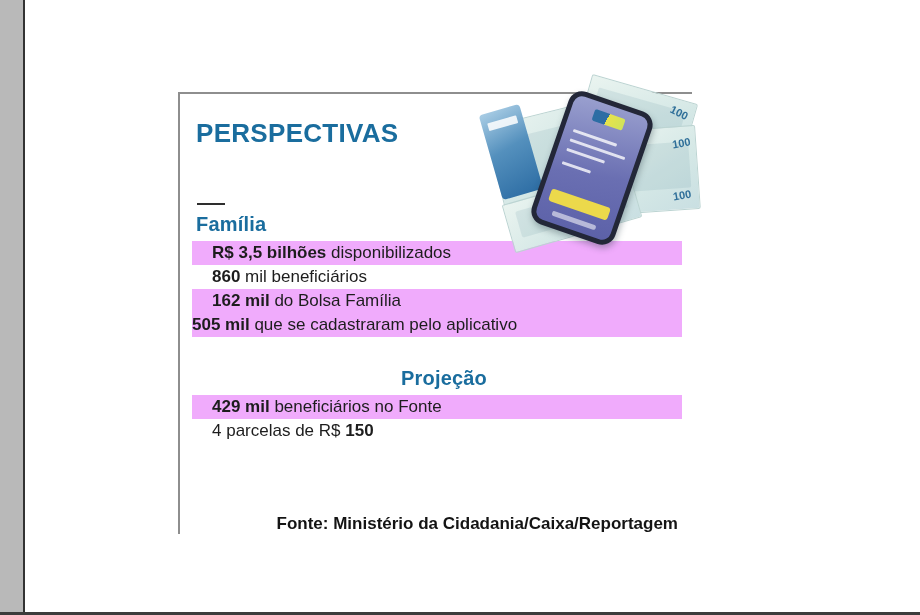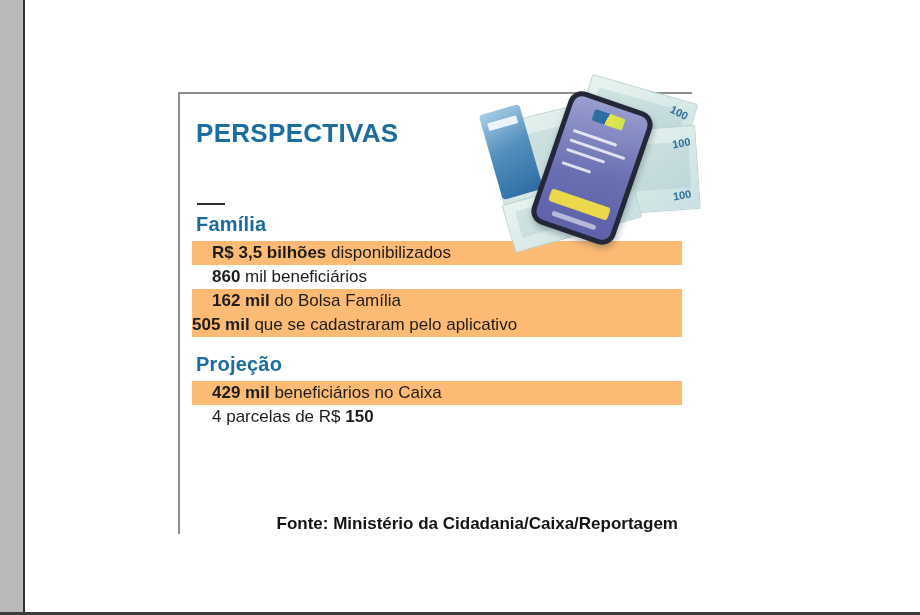--- a/index.html
+++ b/index.html
@@ -24,26 +24,26 @@
     position:absolute;left:16px;top:62px;font-size:20px;line-height:24px;
     font-weight:bold;color:#141414;white-space:nowrap;
   }
   .divider{position:absolute;left:17px;top:109px;width:28px;height:2px;background:#2e2e2e;}
 
   #sections{position:absolute;left:0;top:119px;width:512px;}
   .section-heading{
     font-size:20px;line-height:22px;font-weight:bold;color:#1a6d9e;
     margin:0 0 6px 16px;letter-spacing:0.2px;
   }
-  .rows + .section-heading{margin-top:16px;}
+  .rows + .section-heading{margin-top:30px;text-align:center;}
   .row{
     width:490px;margin-left:12px;height:24px;line-height:24px;
     font-size:17px;color:#1d1d1d;white-space:nowrap;box-sizing:border-box;
   }
-  .row.shaded{background:#fdba74;}
+  .row.shaded{background:#f0abfc;}
   .row.indent{padding-left:20px;}
   .row .b{font-weight:bold;}
 
   .source{
     position:absolute;right:14px;top:420px;font-size:17px;font-weight:bold;
     color:#141414;white-space:nowrap;
   }
 
   
   .illo{position:absolute;left:490px;top:92px;width:212px;height:150px;}
@@ -107,21 +107,21 @@
   <div id="sections">
       <div class="section-heading">Família</div>
       <div class="rows">
         <div class="row shaded indent"><span class="b">R$ 3,5 bilhões</span><span> disponibilizados</span></div>
         <div class="row indent"><span class="b">860</span><span> mil beneficiários</span></div>
         <div class="row shaded indent"><span class="b">162 mil</span><span> do Bolsa Família</span></div>
         <div class="row shaded"><span class="b">505 mil</span><span> que se cadastraram pelo aplicativo</span></div>
       </div>
       <div class="section-heading">Projeção</div>
       <div class="rows">
-        <div class="row shaded indent"><span class="b">429 mil</span><span> beneficiários no Caixa</span></div>
+        <div class="row shaded indent"><span class="b">429 mil</span><span> beneficiários no Fonte</span></div>
         <div class="row indent"><span>4 parcelas de R$ </span><span class="b">150</span></div>
       </div>
     </div>
   <div class="source">Fonte: Ministério da Cidadania/Caixa/Reportagem</div>
 </div>
 
 <div class="illo">
   <div class="note note-left">
       <div class="print"></div>
     </div>

